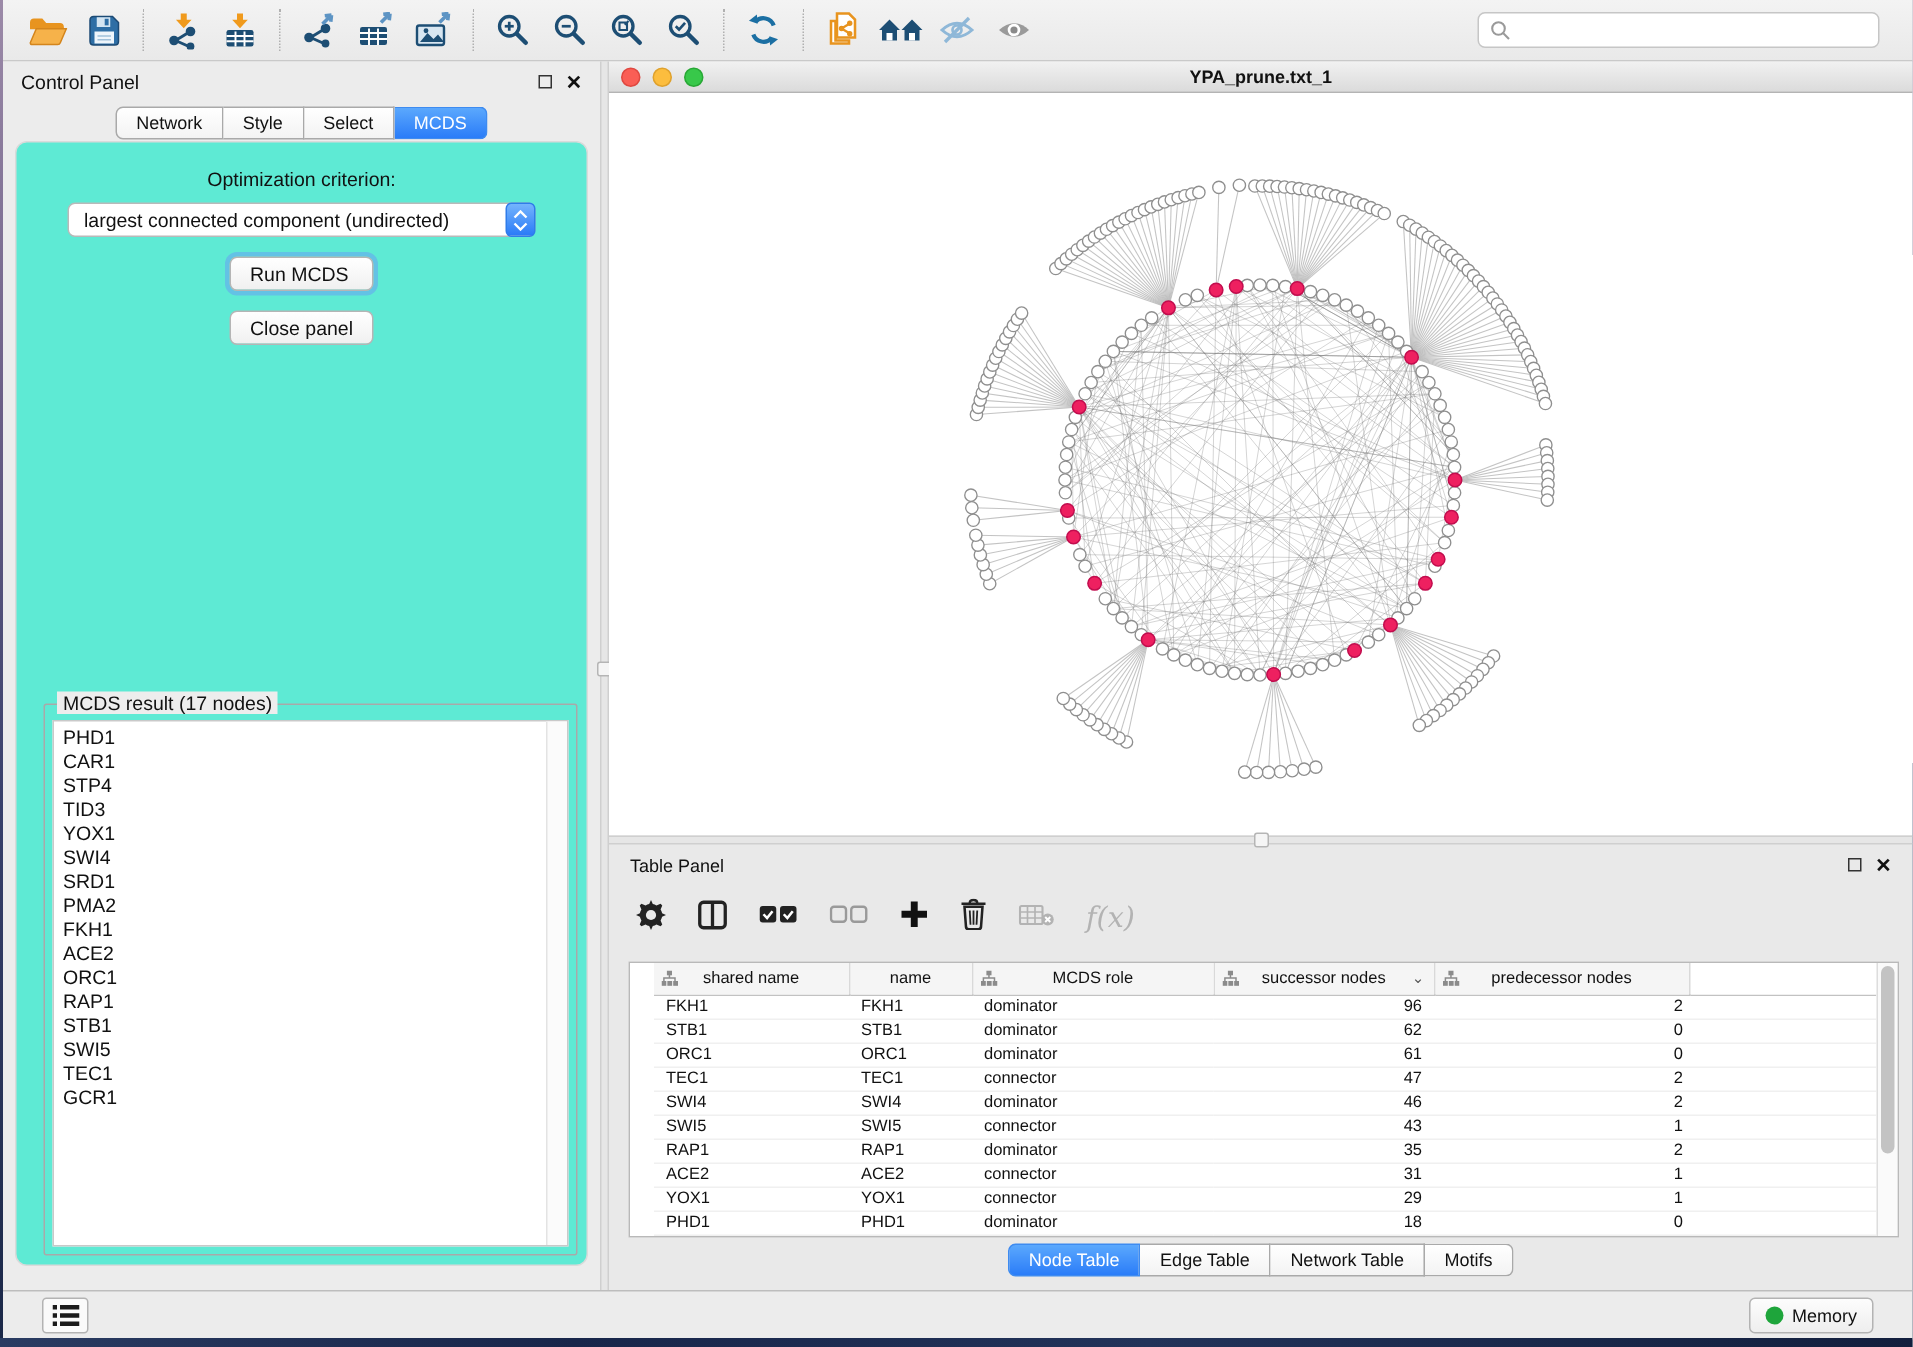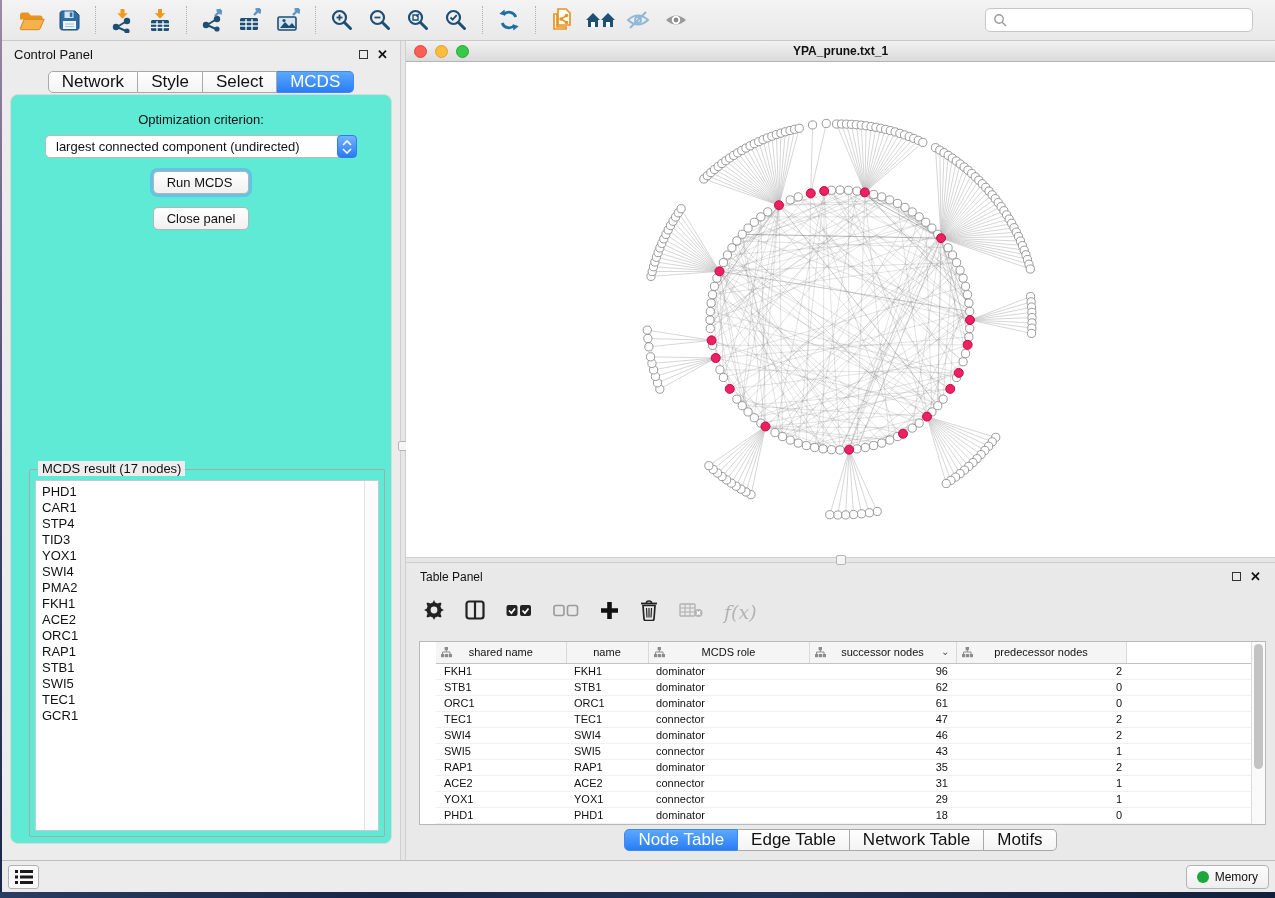--- a/index.html
+++ b/index.html
@@ -27,21 +27,21 @@
 
   
   .cpanel { width:398px; flex:none; display:flex; flex-direction:column; background:#ececec; }
   .cp-head { height:27px; display:flex; align-items:center; padding:0 12px; font-size:13px; color:#111; flex:none;}
   .panel-icons { margin-left:auto; display:flex; gap:9px; align-items:center; }
   .float-ic { width:9px; height:9px; border:1.5px solid #333; }
   .close-ic { font-size:13px; font-weight:bold; color:#111; line-height:1; }
   .cp-tabs { display:flex; justify-content:center; margin:3px 0 0; flex:none;}
   .seg { display:flex; }
   .seg .seg-tab { height:22px; padding:0 13px; background:linear-gradient(#ffffff,#f3f3f3); border:1px solid #a9a9a9; border-left:none;
-                  font-size:17px; display:flex; align-items:center; color:#111; }
+                  font-size:12px; display:flex; align-items:center; color:#111; }
   .seg .seg-tab:first-child { border-left:1px solid #a9a9a9; border-radius:5px 0 0 5px; }
   .seg .seg-tab:last-child { border-radius:0 5px 5px 0; }
   .seg .seg-tab.selected { background:linear-gradient(#5ba8fd,#2a7cf8); color:#fff; border-color:#3e8bf0; }
   .cp-body { flex:1; margin:1px 8px 16px; background:#5eead4; border:1px solid #dadada; border-radius:8px;
              position:relative; display:flex; flex-direction:column; align-items:center; min-height:0;}
   .opt-label { margin-top:17px; font-size:13px; color:#111; }
   .dropdown { margin-top:8px; width:312px; height:23px; background:#fff; border:1px solid #b9b9b9; border-radius:5px;
               display:flex; align-items:center; font-size:13px; color:#111; }
   .dd-text { flex:1; padding:0 10px; white-space:nowrap; overflow:hidden; }
   .dd-btn { width:20px; height:23px; margin:-1px -1px -1px 0; border-radius:4px; background:linear-gradient(#74b4fd,#2a7af7);
@@ -83,21 +83,21 @@
   th .hicon { position:absolute; left:5px; top:5px; }
   th .sortch { position:absolute; right:6px; top:4px; color:#555; font-size:10px; }
   td { height:16px; padding:0 8px; border-bottom:1px solid #f0f0f0; white-space:nowrap; overflow:hidden; }
   td.num { text-align:right; }
   td.num5 { text-align:right; padding-right:4px; }
   .vsb { width:14px; border-left:1px solid #ddd; background:#fafafa; position:relative; flex:none;}
   .vsb .thumb { position:absolute; top:2px; left:2px; width:9px; height:125px; background:#c3c3c3; border-radius:5px; }
   .tabsrow { height:35px; display:flex; align-items:flex-start; justify-content:center; padding-top:4px; flex:none;}
 
   
-  .statusbar { height:33px; background:#ececec; border-top:1px solid #bdbdbd; display:flex; align-items:center; padding:0 6px; flex:none;}
+  .statusbar { height:33px; background:#ececec; border-top:1px solid #bdbdbd; display:flex; align-items:center; padding:0 26px; flex:none;}
   .sb-left-btn { width:31px; height:24px; border:1px solid #b3b3b3; background:#fafafa; border-radius:3px;
                  display:flex; align-items:center; justify-content:center; }
   .memory-btn { margin-left:auto; height:24px; padding:0 10px; border:1px solid #b3b3b3;
                 background:linear-gradient(#fdfdfd,#eee); border-radius:4px; display:flex; align-items:center; gap:6px; font-size:12px; color:#111;}
   .dot { width:12px; height:12px; border-radius:50%; background:#1ea53b; }
 </style>
 </head>
 <body>
 
 <div class="stage">
@@ -302,20 +302,21 @@
           <div class="groupbox">
             <span class="gb-label">MCDS result (17 nodes)</span>
             <div class="gb-list">
               <div class="list-items" id="mcds-list">
                   <div>PHD1</div>
                   <div>CAR1</div>
                   <div>STP4</div>
                   <div>TID3</div>
                   <div>YOX1</div>
                   <div>SWI4</div>
+                  <div>SRD1</div>
                   <div>PMA2</div>
                   <div>FKH1</div>
                   <div>ACE2</div>
                   <div>ORC1</div>
                   <div>RAP1</div>
                   <div>STB1</div>
                   <div>SWI5</div>
                   <div>TEC1</div>
                   <div>GCR1</div>
                 </div>

